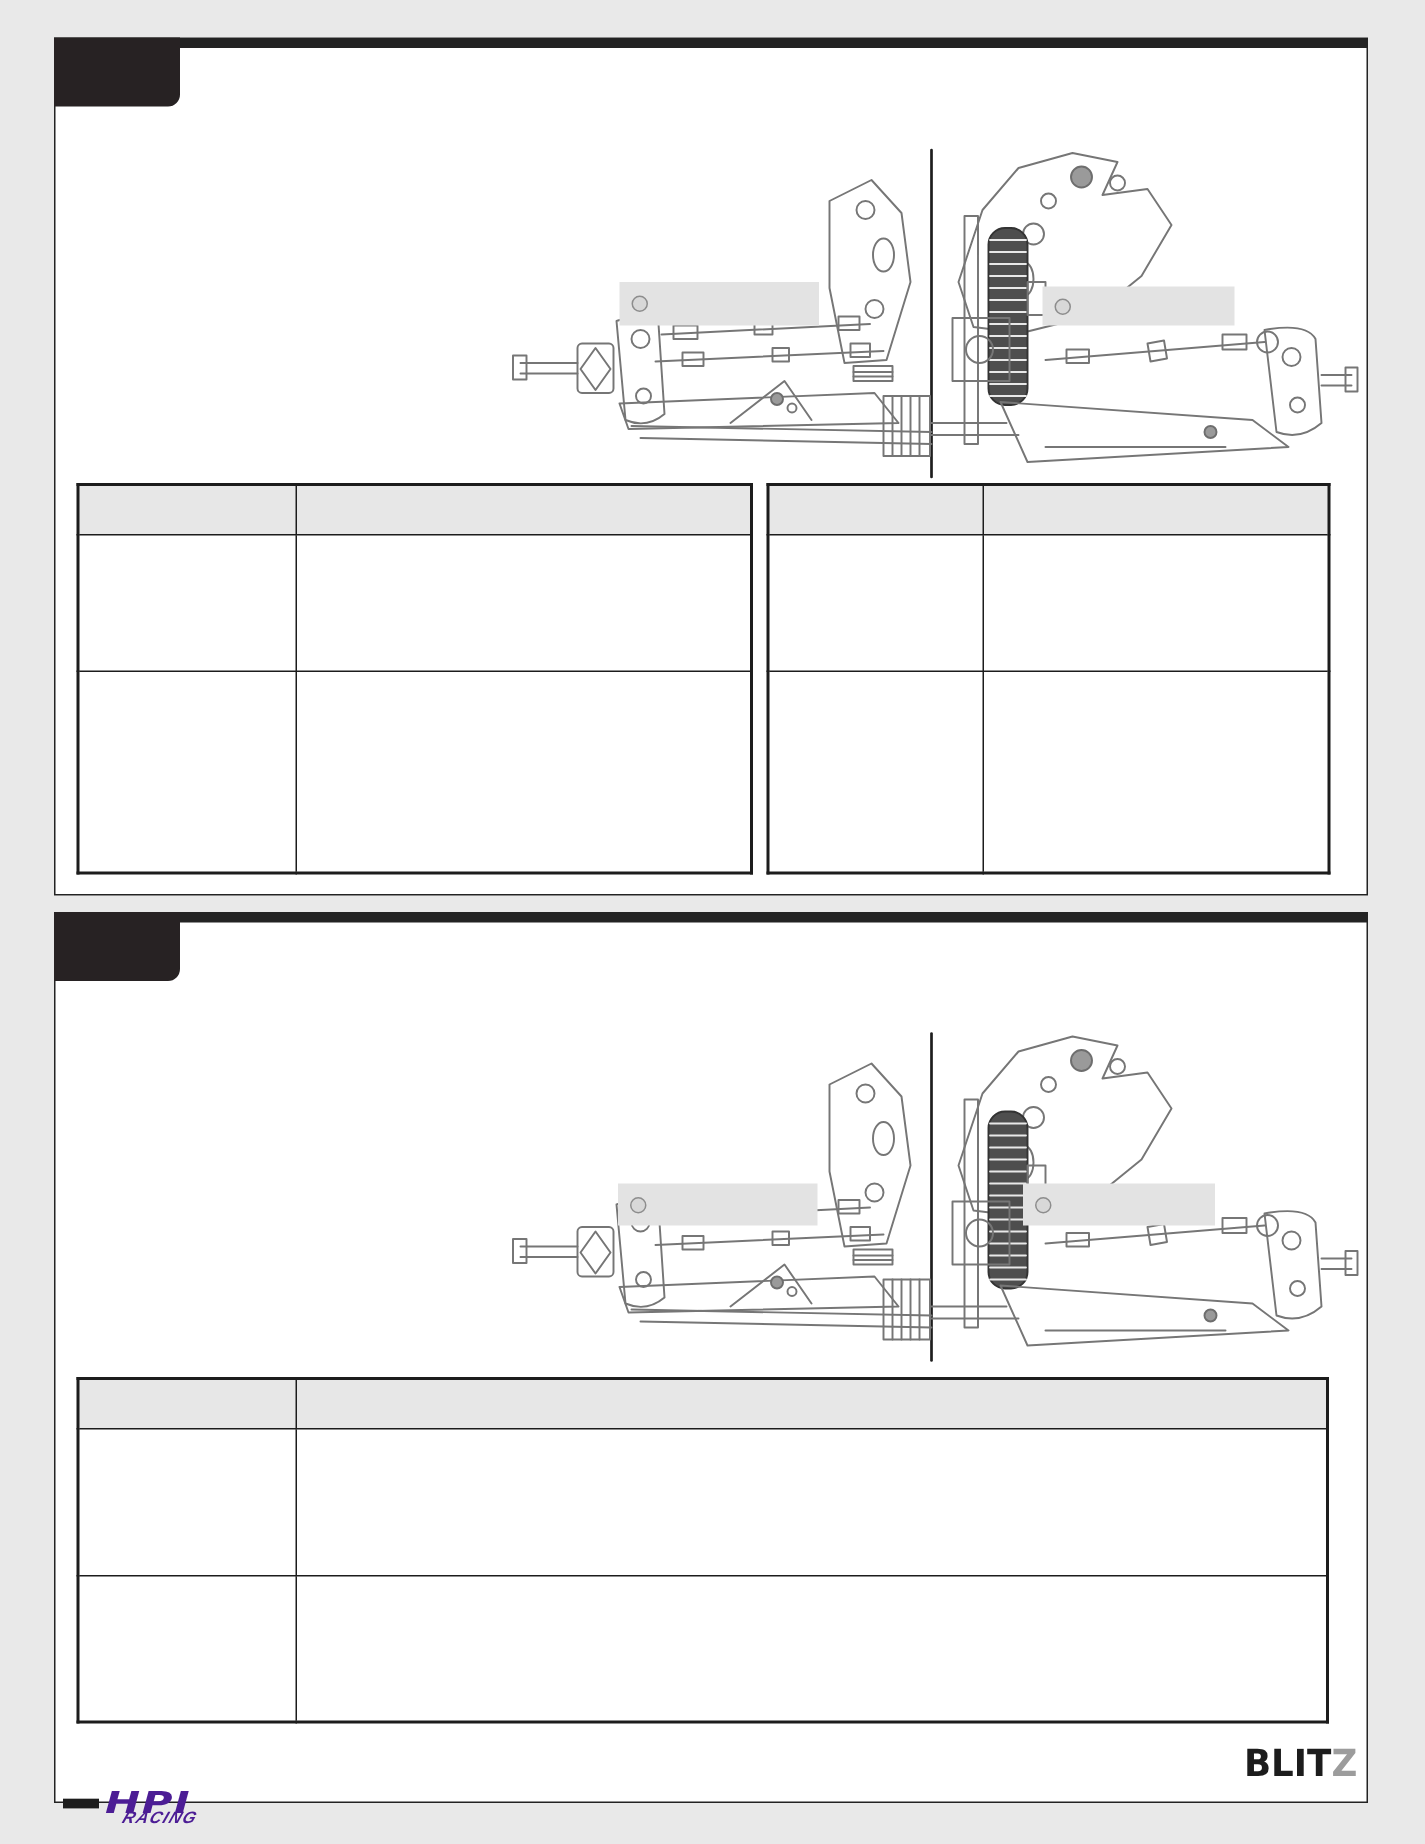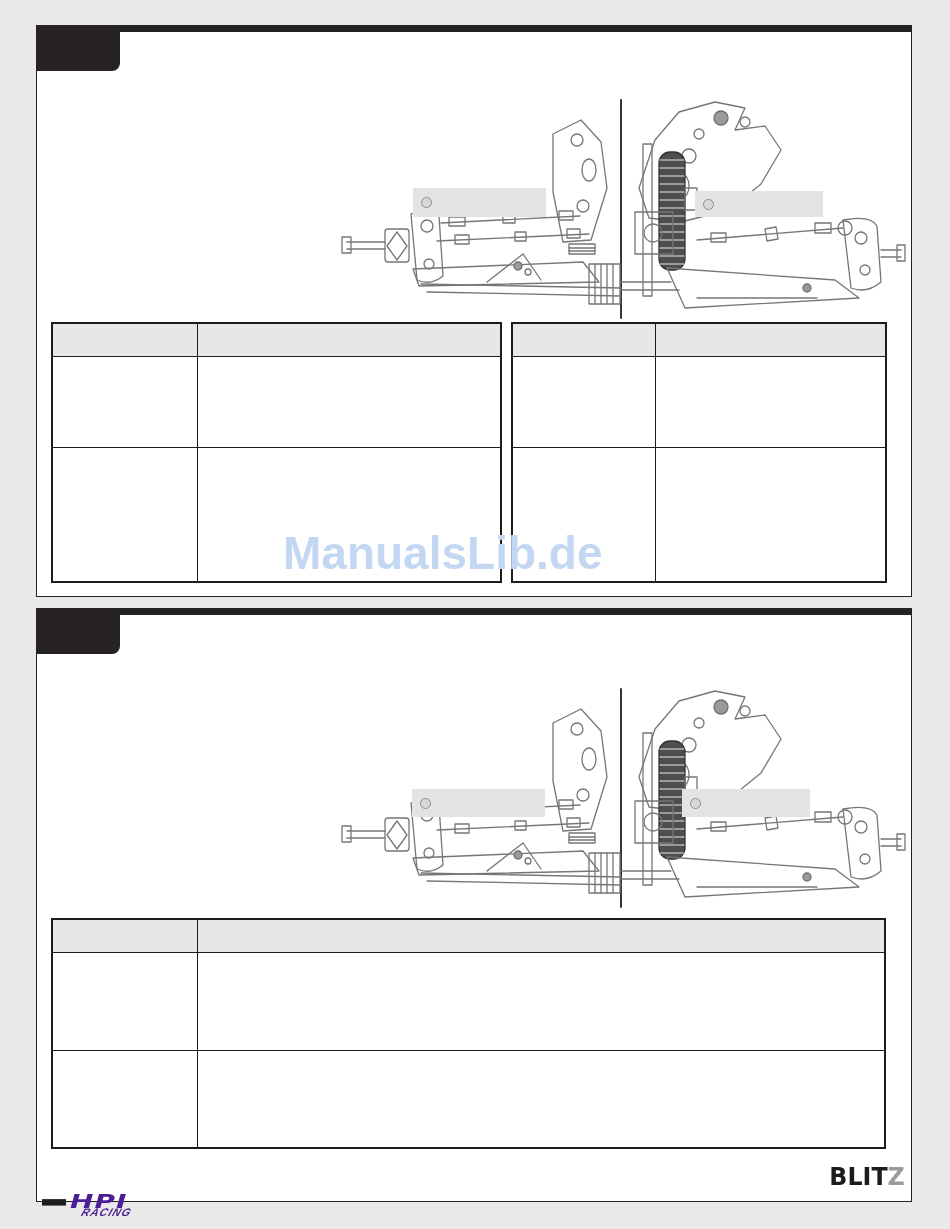--- a/index.html
+++ b/index.html
@@ -226,21 +226,20 @@
         <td></td>
         <td></td>
       </tr>
       <tr style="height:135px;">
         <td></td>
         <td></td>
       </tr>
     </tbody>
   </table>
 
-  <div class="watermark" style="left:246px; top:494px;">ManualsLib.de</div>
 </section>
 
 <section class="panel panel-2">
   <div class="step-tab">
     <span></span>
   </div>
 
   <svg class="diagram diagram-2" viewBox="0 0 570 232">
     <use href="#chassis"></use>
   </svg>

